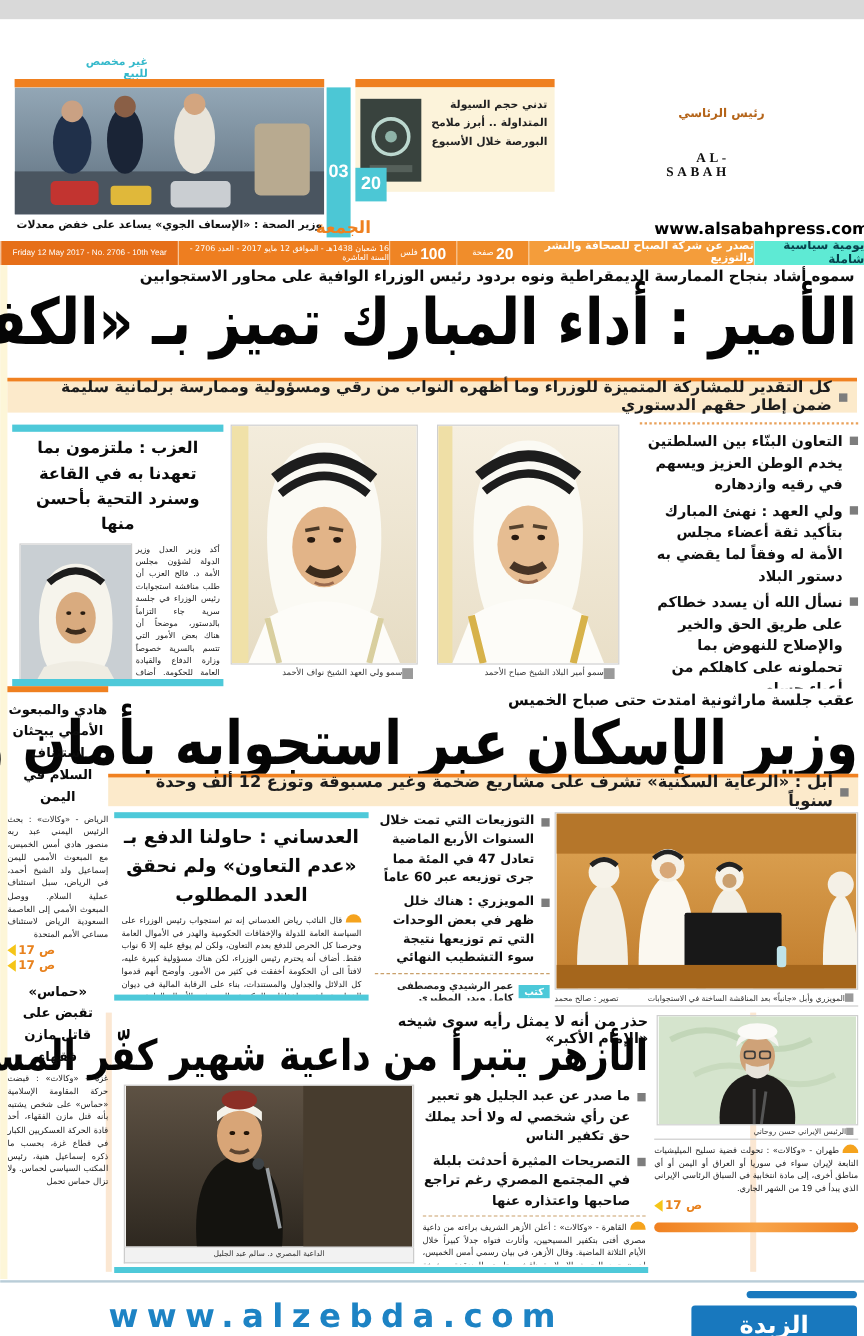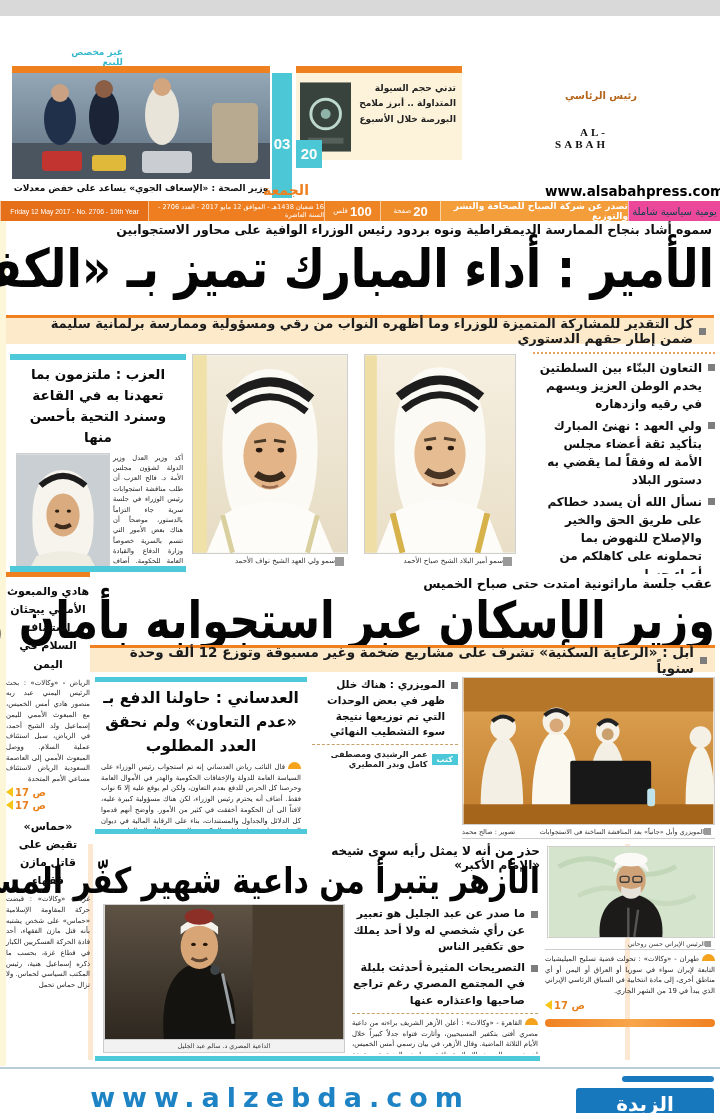--- a/index.html
+++ b/index.html
@@ -21,21 +21,21 @@
   .num12{position:absolute;left:0;bottom:-8px;width:26px;height:28px;background:#4cc7d5;color:#fff;font-weight:bold;font-size:15px;line-height:28px;text-align:center;font-family:"Liberation Sans",sans-serif;}
   .editor-label{font-size:10px;font-weight:bold;color:#b5651a;text-align:center;}
   .editor-name{font-size:19px;font-weight:bold;font-style:italic;color:#14100c;text-align:center;line-height:1.2;}
   .alsabah-latin{font-family:"Liberation Serif",serif;font-weight:bold;font-size:11px;letter-spacing:3px;color:#101010;text-align:right;}
   .masthead{font-size:84px;font-weight:bold;color:#ee7b1c;line-height:0.95;text-shadow:0 1px 0 #c9650f;}
   .day{color:#ef8020;font-weight:bold;font-size:14px;}
   .site{font-weight:bold;font-size:13.5px;color:#000;font-family:"DejaVu Sans",sans-serif;}
   
   .infobar{display:flex;direction:rtl;height:20px;overflow:hidden;}
   .infobar>div{display:flex;align-items:center;justify-content:center;height:100%;box-sizing:border-box;border-left:1px solid rgba(255,255,255,.55);}
-  .seg-tag{width:92px;background:#ec4899;color:#07414c;font-size:10px;font-weight:normal;}
+  .seg-tag{width:92px;background:#5eead4;color:#07414c;font-size:10px;font-weight:bold;}
   .seg-pub{width:188px;background:#f49d3b;color:#fff;font-size:9px;font-weight:bold;}
   .seg-pg{width:60px;background:#f08d2b;color:#fff;}
   .seg-pr{width:56px;background:#ef8424;color:#fff;}
   .big-n{font-size:13px;font-weight:bold;font-family:"Liberation Sans",sans-serif;}
   .small-u{font-size:7px;margin-right:2px;}
   .seg-dar{width:176px;background:#ee7e20;color:#fff;font-size:6.6px;}
   .seg-den{flex:1;background:#e66f19;color:#fff;font-size:6.8px;font-family:"Liberation Sans",sans-serif;}
   
   .kicker{font-size:12.5px;font-weight:bold;color:#0d0d0d;text-align:right;}
   .h-big{font-weight:bold;color:#050505;text-align:center;white-space:nowrap;transform:scaleY(1.18);transform-origin:center top;letter-spacing:-1px;}
@@ -244,20 +244,24 @@
   </div>
 
   <div class="abs" style="left:95px;top:661px;width:212px;height:157px;border-top:5px solid #4ec9d9;border-bottom:5px solid #4ec9d9;box-sizing:border-box;overflow:hidden;">
     <div class="box-headline" style="font-size:15.5px;padding:4px 6px 2px;">العدساني : حاولنا الدفع بـ «عدم التعاون» ولم نحقق العدد المطلوب</div>
     <div class="body-txt" style="padding:2px 6px;"><span class="sun"></span><span>قال النائب رياض العدساني إنه تم استجواب رئيس الوزراء على السياسة العامة للدولة والإخفاقات الحكومية والهدر في الأموال العامة وحرصنا كل الحرص للدفع بعدم التعاون، ولكن لم يوقع عليه إلا 6 نواب فقط. أضاف أنه يحترم رئيس الوزراء، لكن هناك مسؤولية كبيرة عليه، لافتاً الى أن الحكومة أخفقت في كثير من الأمور. وأوضح أنهم قدموا كل الدلائل والجداول والمستندات، بناء على الرقابة المالية في ديوان المحاسبة، لتثبيت إخفاقات الحكومة والهدر في الأموال العامة ومس جيب المواطن ورفع الأسعار.</span></div>
 
   </div>
 
   <div class="abs" style="left:312px;top:661px;width:146px;height:157px;overflow:hidden;">
     <div class="bullets" style="font-size:10.5px;line-height:1.5;">
+      <div class="bullet-line">
+          <span class="sq"></span>
+          <span>التوزيعات التي تمت خلال السنوات الأربع الماضية تعادل 47 في المئة مما جرى توزيعه عبر 60 عاماً</span>
+        </div>
       <div class="bullet-line">
           <span class="sq"></span>
           <span>المويزري : هناك خلل ظهر في بعض الوحدات التي تم توزيعها نتيجة سوء التشطيب النهائي</span>
         </div>
     </div>
     <div class="divider-dot"></div>
     <div class="byline">
       <span class="byline-tag">كتب</span>
       <span class="byline-names">عمر الرشيدي ومصطفى كامل وبدر المطيري</span>
     </div>

